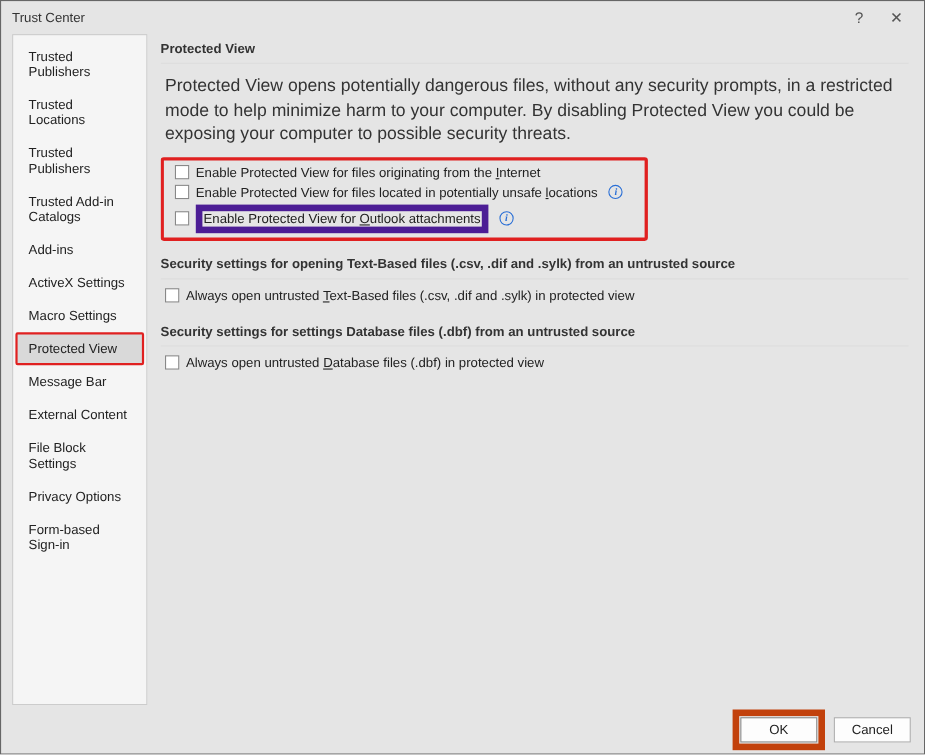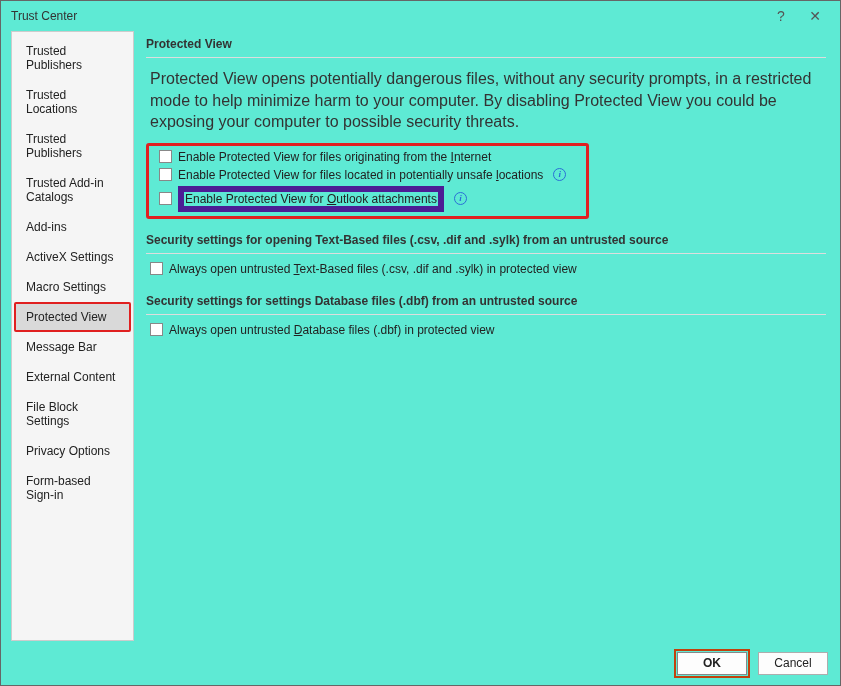--- a/index.html
+++ b/index.html
@@ -9,21 +9,21 @@
     font-size: 12px;
     color: #222;
     background: #fff;
   }
   .window {
     width: 841px;
     height: 686px;
     border: 1px solid #666;
     display: flex;
     flex-direction: column;
-    background: #5eead4;
+    background: #e5e5e5;
   }
   .titlebar {
     height: 30px;
     display: flex;
     align-items: center;
     padding: 0 8px 0 10px;
     font-size: 12px;
     color: #333;
   }
   .titlebar .title { flex: 1; }
@@ -147,24 +147,23 @@
     height: 23px;
     border: 1px solid #adadad;
     background: #fdfdfd;
     font-size: 12px;
     display: inline-flex;
     align-items: center;
     justify-content: center;
     cursor: default;
   }
   .btn-highlight {
-    border: 2px solid #c2410c;
+    border: 6px solid #c2410c;
     padding: 1px;
     display: inline-flex;
-    font-weight: bold;
   }
   .btn-highlight .btn {
     border: 1px solid #888;
   }
 </style>
 </head>
 <body>
 
 <div class="window">
 

